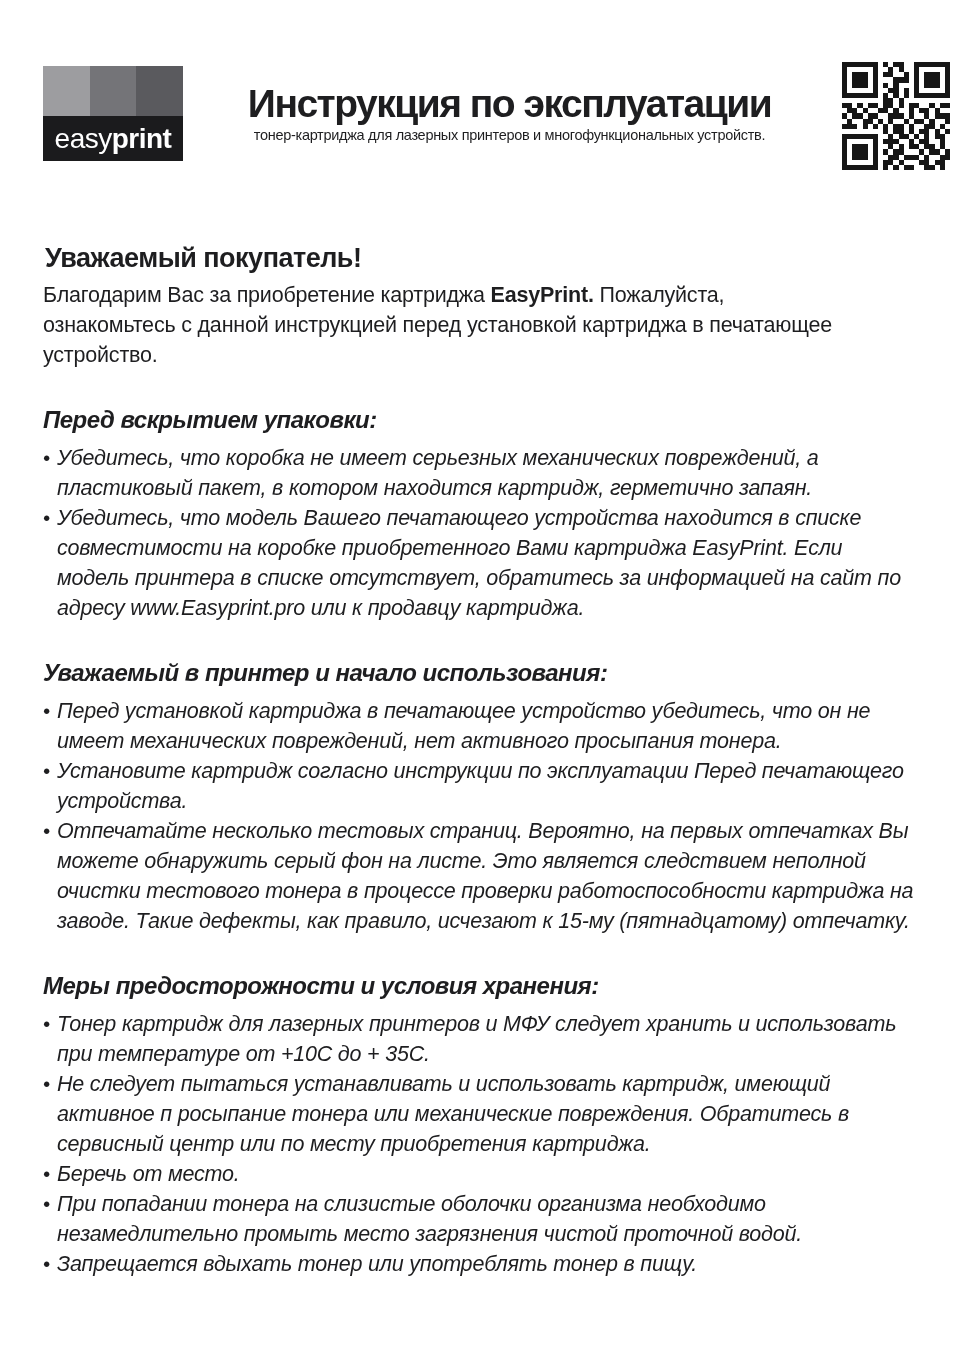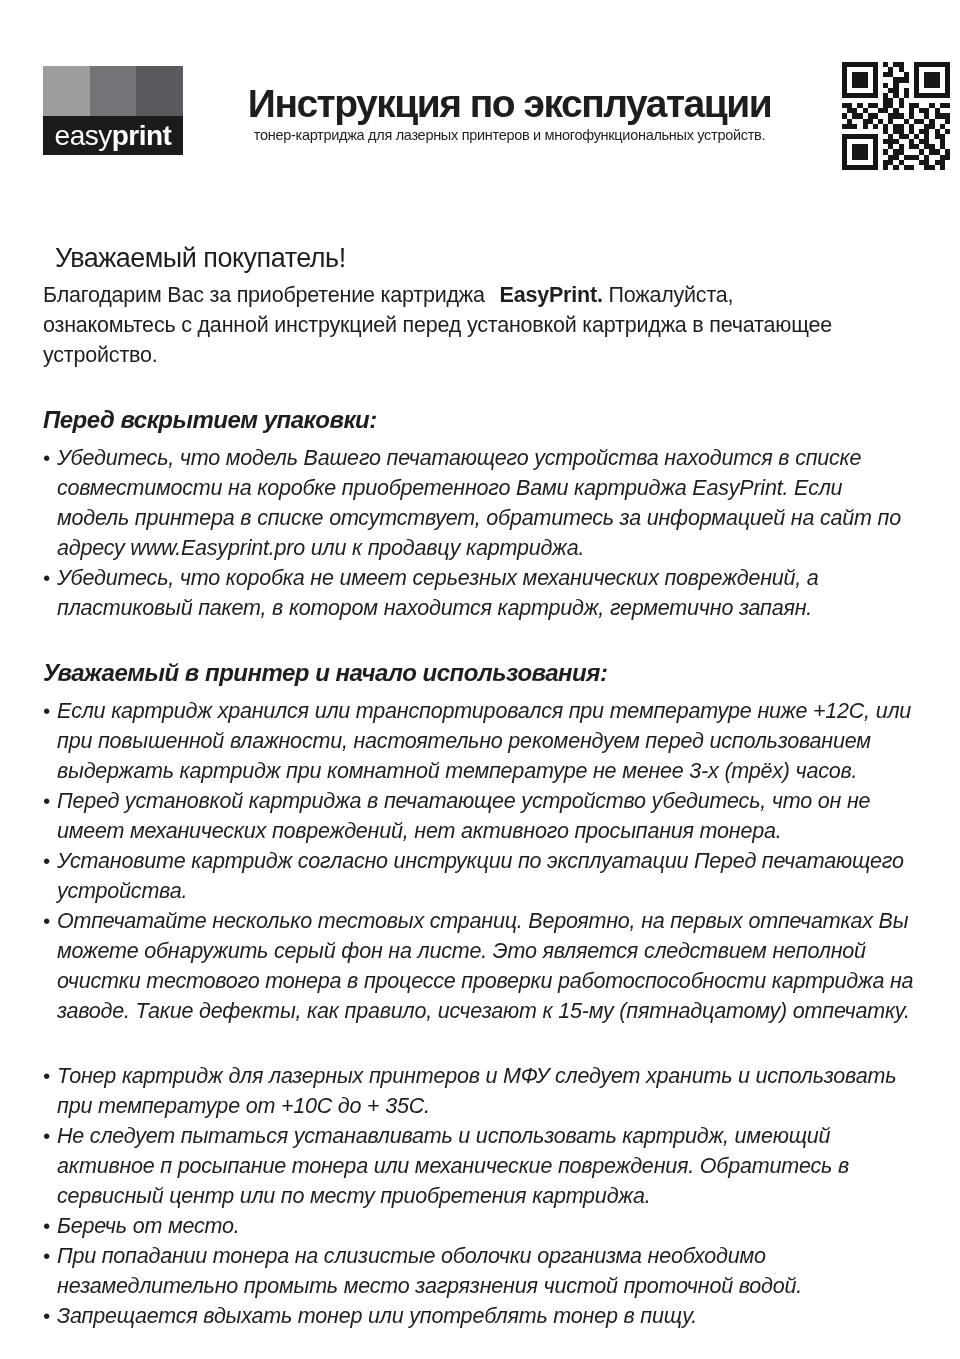--- a/index.html
+++ b/index.html
@@ -14,21 +14,21 @@
     width: 960px; height: 1359px;
     padding: 66px 43px 0 43px;
     position: relative;
   }
   
   .header { display: flex; align-items: flex-start; }
   .logo { width: 140px; flex: 0 0 140px; }
   .logo-squares { display: flex; height: 50px; }
   .logo-squares span { flex: 1 1 0; }
   .logo-bar {
-    height: 39px; display: flex; align-items: center; justify-content: center;
+    height: 45px; display: flex; align-items: center; justify-content: center;
     color: #ffffff; font-size: 28px; letter-spacing: -0.5px;
   }
   .logo-bar .easy { font-weight: 400; }
   .logo-bar .print { font-weight: 700; }
   .title-block { flex: 1 1 auto; text-align: center; padding-top: 18px; min-width: 0; }
   .doc-title {
     margin: 0; font-size: 39px; line-height: 1; font-weight: 700;
     letter-spacing: -1.5px; white-space: nowrap;
   }
   .doc-subtitle {
@@ -36,26 +36,26 @@
   }
   .qr {
     flex: 0 0 108px; width: 108px; height: 108px;
     margin: -4px -33px 0 6px;
   }
   .qr svg { width: 108px; height: 108px; display: block; }
   .qr svg rect { fill: #161616; }
   
   .main { margin-top: 72px; }
   .intro-heading {
-    margin: 0 0 6px 12px; font-size: 27px; line-height: 32px; font-weight: 400; letter-spacing: -0.5px;
+    margin: 0 0 6px 2px; font-size: 27px; line-height: 32px; font-weight: 700; letter-spacing: -0.5px;
   }
   .intro-para {
     margin: 0; font-size: 21.5px; line-height: 30px; letter-spacing: -0.2px; max-width: 812px;
   }
-  .intro-para .bold { font-weight: 700; margin-left: 9px; }
+  .intro-para .bold { font-weight: 700; }
   .section { margin-top: 35px; font-style: italic; }
   .section-heading {
     margin: 0 0 8px 0; font-size: 24px; line-height: 30px; font-weight: 700; letter-spacing: -0.5px;
   }
   ul.bullets {
     margin: 0; padding: 0; list-style: none;
     font-size: 21.5px; line-height: 30px; letter-spacing: -0.2px;
   }
   ul.bullets li { position: relative; padding-left: 14px; }
   ul.bullets li::before {
@@ -333,36 +333,36 @@
   </div>
 
   <div class="main">
 
     <h2 class="intro-heading">Уважаемый покупатель!</h2>
     <p class="intro-para"><span>Благодарим Вас за приобретение картриджа </span><span class="bold">EasyPrint.</span><span> Пожалуйста, ознакомьтесь с данной инструкцией перед установкой картриджа в печатающее устройство.</span></p>
 
     <div class="section">
       <h3 class="section-heading">Перед вскрытием упаковки:</h3>
       <ul class="bullets">
+        <li>Убедитесь, что коробка не имеет серьезных механических повреждений, а пластиковый пакет, в котором находится картридж, герметично запаян.</li>
         <li>Убедитесь, что модель Вашего печатающего устройства находится в списке совместимости на коробке приобретенного Вами картриджа EasyPrint. Если модель принтера в списке отсутствует, обратитесь за  информацией на сайт  по адресу www.Easyprint.pro или к продавцу картриджа.</li>
-        <li>Убедитесь, что коробка не имеет серьезных механических повреждений, а пластиковый пакет, в котором находится картридж, герметично запаян.</li>
       </ul>
     </div>
 
     <div class="section">
       <h3 class="section-heading">Уважаемый в принтер и начало использования:</h3>
       <ul class="bullets">
-        <li>Если картридж хранился или транспортировался при температуре ниже +12С, или при повышенной влажности, настоятельно рекомендуем перед использованием выдержать картридж при комнатной температуре не менее 3-х (трёх) часов.</li>
         <li>Перед установкой картриджа в печатающее устройство убедитесь, что он не имеет механических повреждений, нет активного просыпания тонера.</li>
         <li>Установите картридж согласно инструкции по эксплуатации Перед печатающего устройства.</li>
         <li>Отпечатайте несколько тестовых страниц. Вероятно, на первых отпечатках Вы можете обнаружить серый фон на листе. Это является следствием неполной очистки тестового тонера в процессе проверки работоспособности картриджа на заводе. Такие дефекты, как правило, исчезают к 15-му (пятнадцатому) отпечатку.</li>
       </ul>
     </div>
 
     <div class="section">
+      <h3 class="section-heading">Меры предосторожности и условия хранения:</h3>
       <ul class="bullets">
         <li>Тонер картридж для лазерных принтеров и МФУ следует хранить  и использовать при температуре  от +10С  до + 35С.</li>
         <li>Не следует пытаться устанавливать и использовать картридж, имеющий активное п росыпание тонера или механические повреждения. Обратитесь в сервисный центр или по месту приобретения картриджа.</li>
         <li>Беречь от место.</li>
         <li>При попадании тонера на слизистые оболочки организма необходимо незамедлительно промыть место загрязнения чистой проточной водой.</li>
         <li>Запрещается вдыхать тонер или употреблять тонер в пищу.</li>
       </ul>
     </div>
 
   </div>

